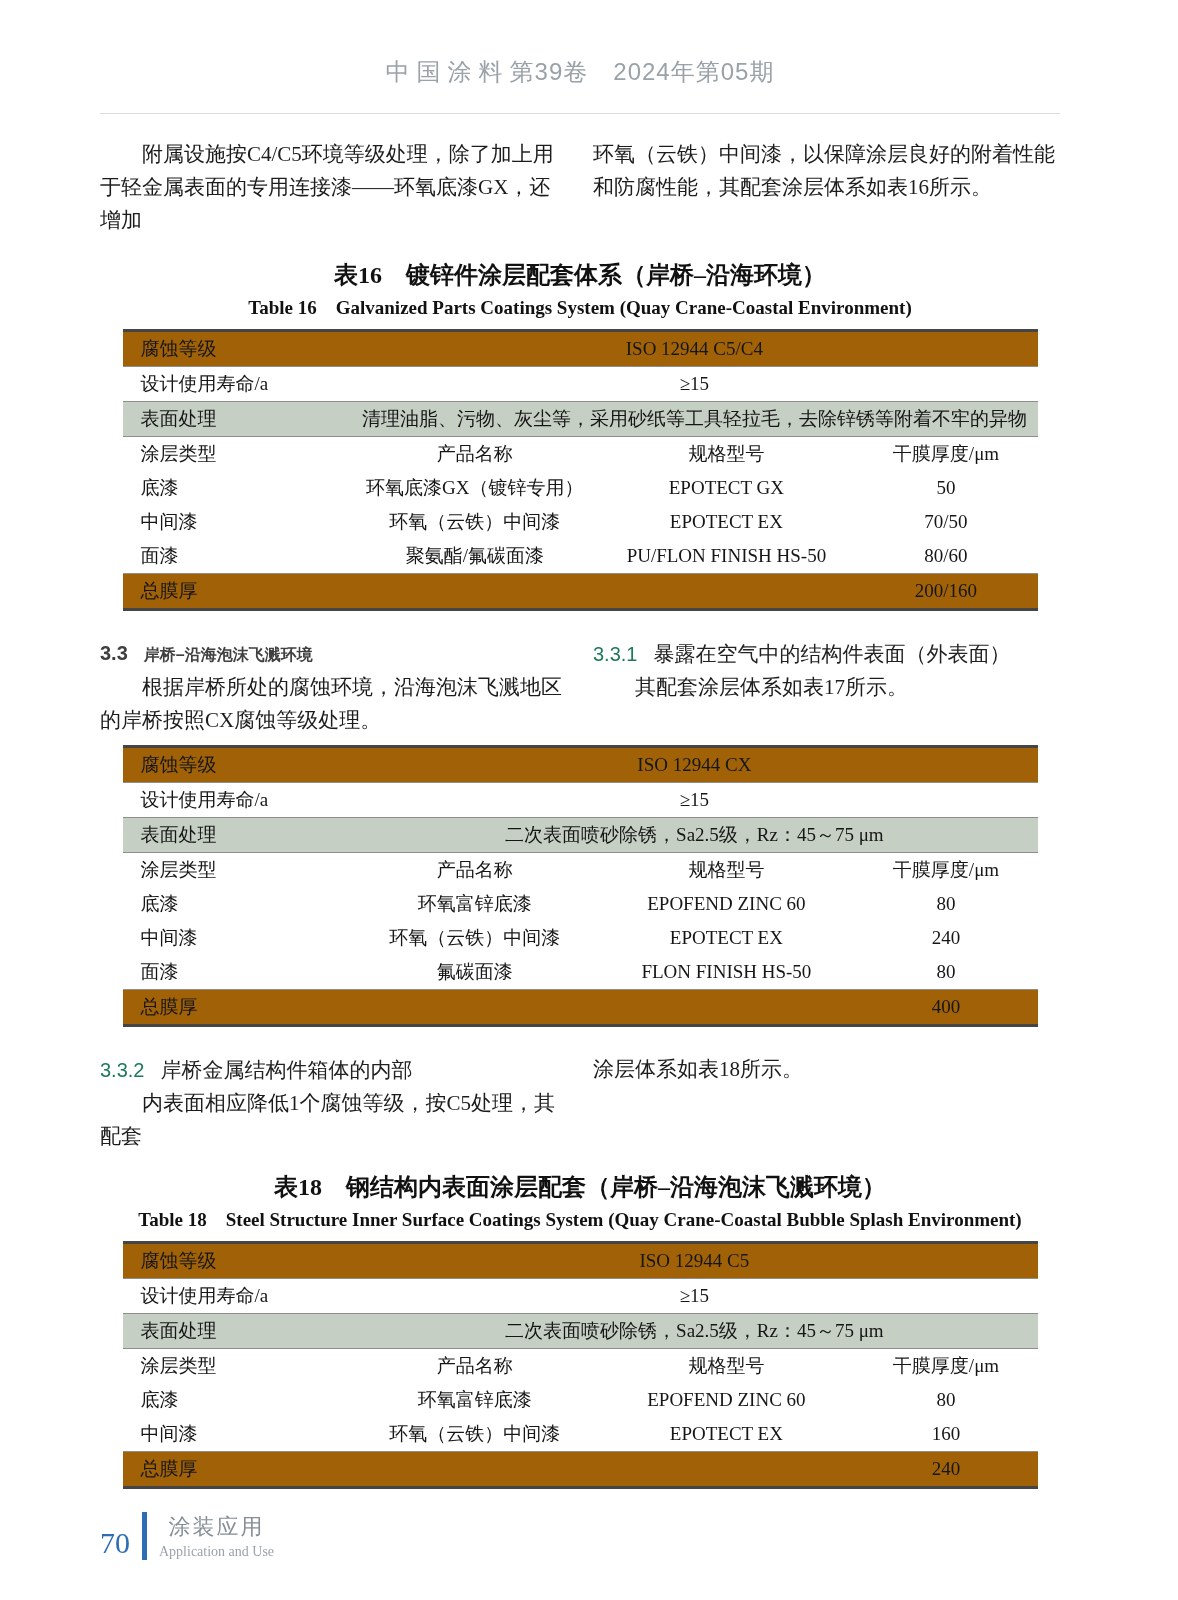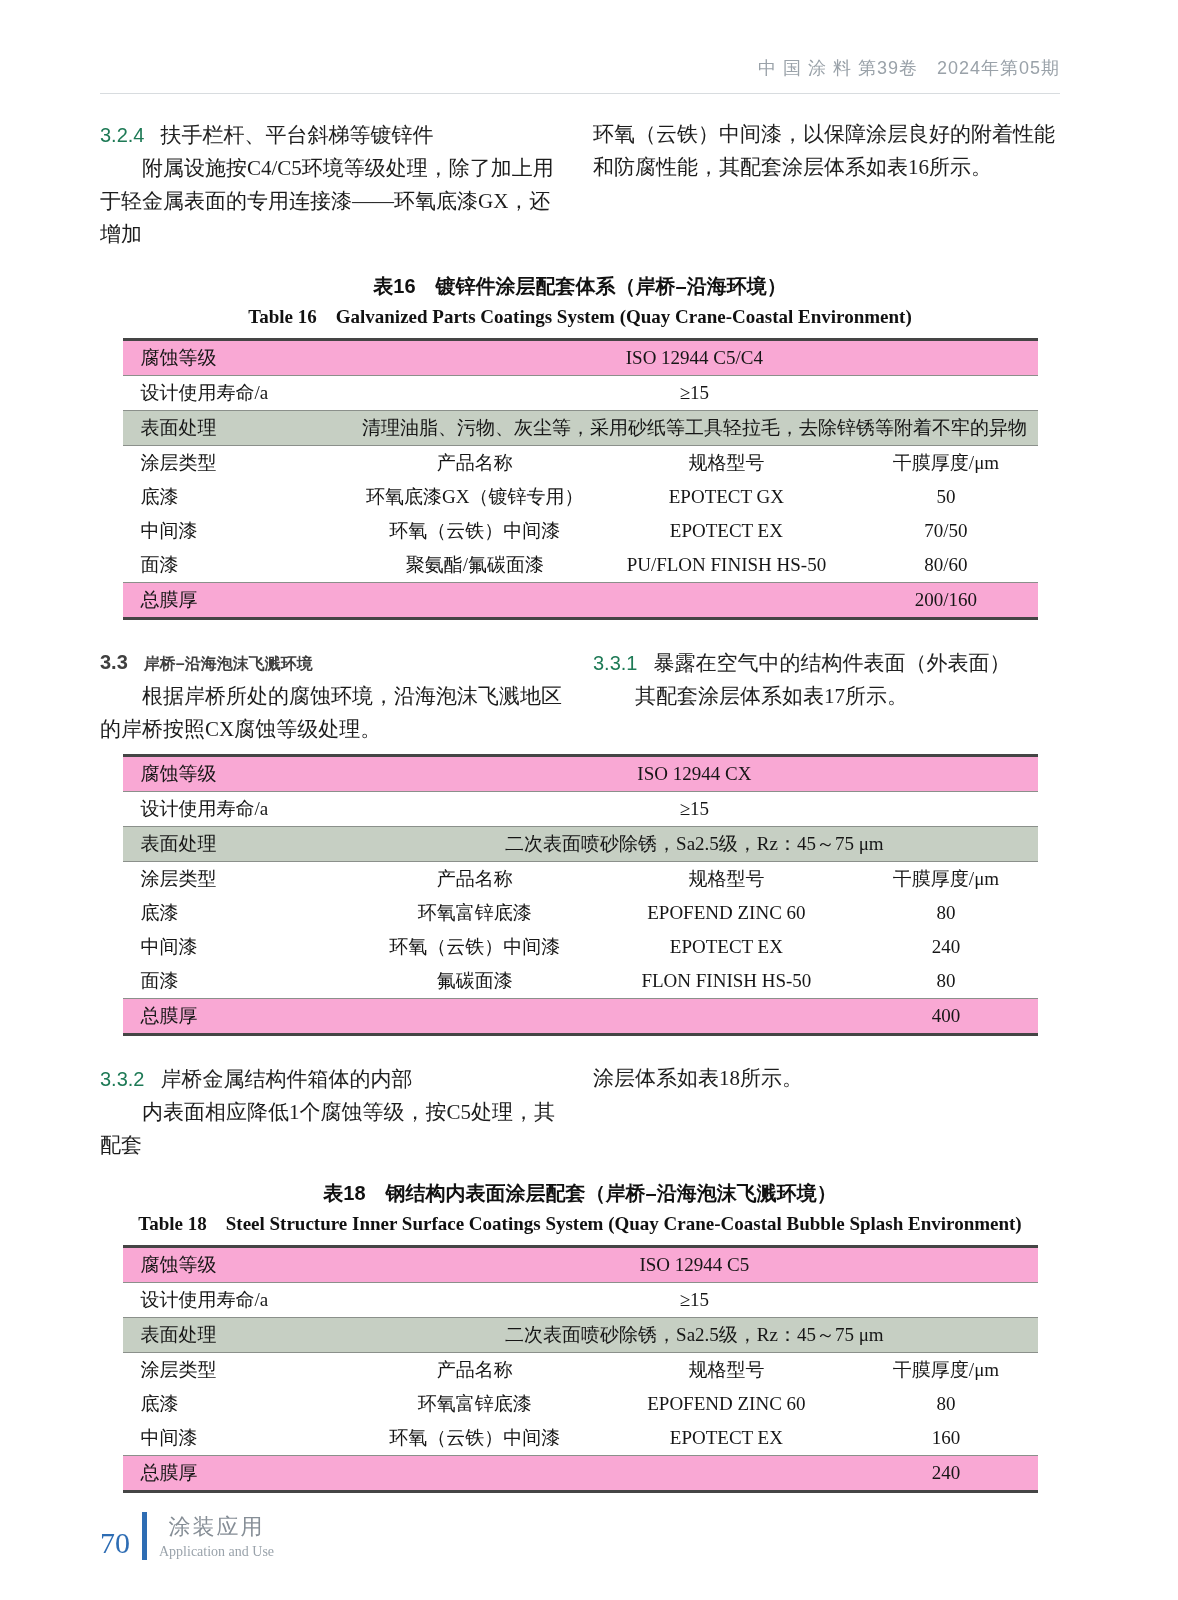--- a/index.html
+++ b/index.html
@@ -6,56 +6,56 @@
   .page {
     position:relative; width:1178px; height:1600px; margin:0 auto;
     background:#ffffff; overflow:hidden;
     font-family:"Liberation Serif","DejaVu Serif",serif;
     color:#1c1c1c;
   }
   .content { padding:0 118px 0 100px; }
 
   
   .runhead {
-    display:flex; justify-content:flex-end; align-items:flex-end;
-    padding-top:56px; padding-bottom:13px; border-bottom:1px solid #d8dcdf;
+    display:flex; justify-content:center; align-items:flex-end;
+    padding-top:56px; padding-bottom:25px; border-bottom:1px solid #d8dcdf;
     font-family:"Liberation Sans","DejaVu Sans",sans-serif;
-    font-size:18px; color:#9aa2a9;
+    font-size:24px; color:#9aa2a9;
   }
   .runhead .journal { letter-spacing:7px; }
   .runhead .issue { letter-spacing:1px; }
 
   
   .cols2 { display:grid; grid-template-columns:1fr 1fr; column-gap:26px; }
   .tblock { font-size:21px; line-height:33px; }
   .tblock p { margin:0; }
   .tblock p.indent { text-indent:2em; }
   .h3 { display:flex; gap:16px; align-items:baseline; }
   .h3 .num { color:#1e7a56; font-family:"Liberation Sans","DejaVu Sans",sans-serif; font-size:20px; }
   .h3 .ttl { color:#222; font-family:"Liberation Sans","DejaVu Sans",sans-serif; font-size:21px; }
   .h2 { display:flex; gap:16px; align-items:baseline;
         font-family:"Liberation Sans","DejaVu Sans",sans-serif; font-weight:bold; color:#404040; }
   .h2 .num { font-size:20px; }
   .h2 .ttl { font-size:16px; }
 
   
   .tcap { text-align:center; }
-  .tcap .cn { font-family:Liberation Sans, sans-serif; font-weight:bold; font-size:20px; color:#111; }
+  .tcap .cn { font-family:Liberation Serif, serif; font-weight:bold; font-size:24px; color:#111; }
   .tcap .en { font-family:"Liberation Serif","DejaVu Serif",serif; font-weight:bold; font-size:19px; color:#111; margin-top:4px; }
 
   
   table.ctab {
     width:915px; margin:8px auto 0; border-collapse:collapse; table-layout:fixed;
     border-top:3px solid #454545; border-bottom:3px solid #454545;
     font-size:19px; color:#161616;
   }
   table.ctab td { padding:4px 6px; height:22px; overflow:hidden; }
   table.ctab td.lab { text-align:left; padding-left:18px; white-space:nowrap; }
   table.ctab td.mid { text-align:center; }
-  tr.r-band-dark td, tr.r-total td { background:#f9a8d4; }
+  tr.r-band-dark td, tr.r-total td { background:#a16207; }
   tr.r-band-light td { background:#c6cfc3; }
   tr.r-band-dark td, tr.r-band-light td, tr.r-total td {
     border-top:1px solid #8b908b; border-bottom:1px solid #8b908b;
   }
   table.ctab { border-bottom:3px solid #454545; }
 
   
   .mt-a { margin-top:24px; }
   .mt-cap { margin-top:22px; }
   .mt-sec { margin-top:26px; }
@@ -86,24 +86,20 @@
 <div class="page">
   <div class="content">
 
     <div class="runhead">
       <span class="journal">中国涂料</span>
       <span class="issue">第39卷　2024年第05期</span>
     </div>
 
     <div class="cols2 mt-a">
       <div class="tblock">
-        <div class="h3">
-          <span class="num">3.2.4</span>
-          <span class="ttl">扶手栏杆、平台斜梯等镀锌件</span>
-        </div>
         <p class="indent">附属设施按C4/C5环境等级处理，除了加上用于轻金属表面的专用连接漆——环氧底漆GX，还增加</p>
       </div>
       <div class="tblock">
         <p>环氧（云铁）中间漆，以保障涂层良好的附着性能和防腐性能，其配套涂层体系如表16所示。</p>
       </div>
     </div>
 
     <div class="tcap mt-cap">
       <div class="cn">表16　镀锌件涂层配套体系（岸桥–沿海环境）</div>
       <div class="en">Table 16　Galvanized Parts Coatings System (Quay Crane-Coastal Environment)</div>

